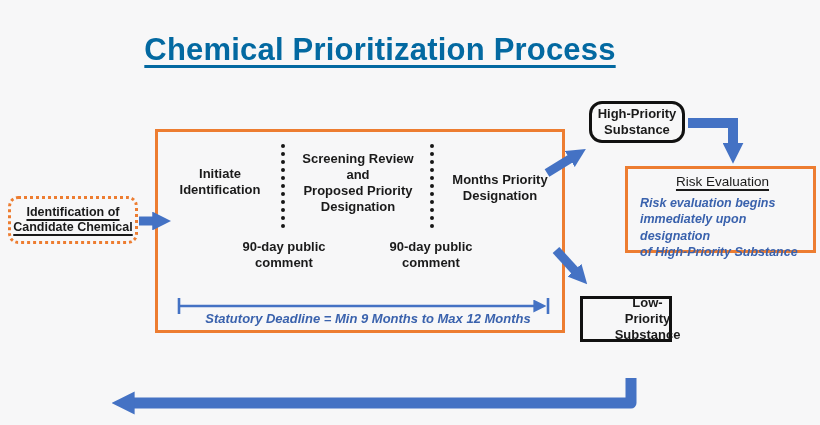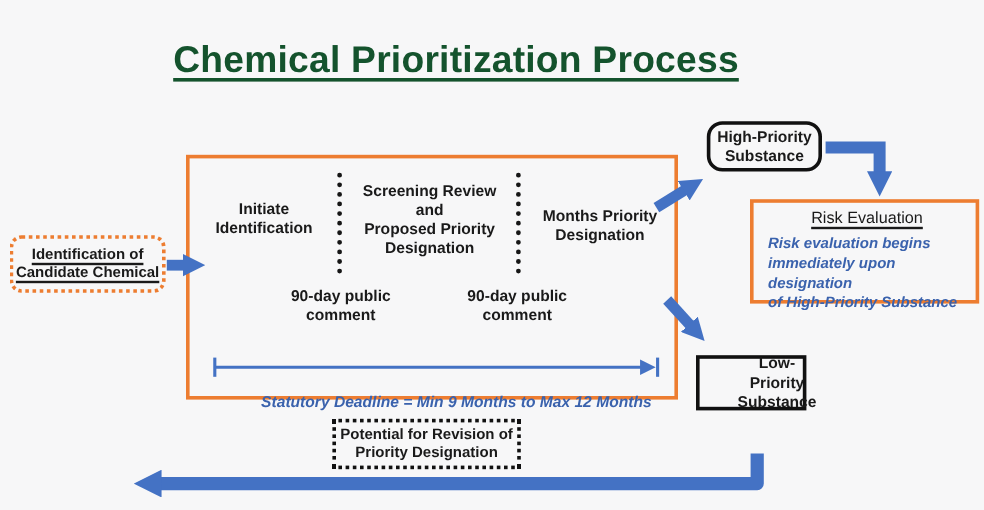--- a/index.html
+++ b/index.html
@@ -14,21 +14,21 @@
   .stage{
     position:relative;width:820px;height:425px;background:var(--bg);
     font-family:"Liberation Sans",sans-serif;color:var(--text-black);overflow:hidden;
   }
   .abs{position:absolute;}
   .pre{white-space:pre-line;}
   .center{display:flex;align-items:center;justify-content:center;text-align:center;}
   .page-title{
     font-size:31px;font-weight:700;letter-spacing:.2px;
     text-decoration:underline;text-decoration-thickness:3px;text-underline-offset:5px;
-    color:#14532d;
+    color:#0369a1;
   }
   .label{font-size:13px;font-weight:700;line-height:1.22;text-align:center;color:var(--text-black);}
   .box-black{border:3px solid #111;background:var(--bg);}
   .box-orange-dotted{border:3px dotted var(--accent-orange);border-radius:10px;background:var(--bg);}
   .box-black-dotted{border:3px dotted #111;background:var(--bg);}
   .process-outline{border:3px solid var(--accent-orange);}
   .underlined{text-decoration:underline;text-decoration-thickness:2px;text-underline-offset:3px;}
   .divider-dotted{border-left:4px dotted #161616;width:0;}
   .blue-italic{color:var(--text-blue);font-weight:700;font-style:italic;}
   .risk-title{font-size:13.5px;font-weight:400;text-align:center;
@@ -65,43 +65,39 @@
   <div class="abs divider-dotted" style="left:430px;top:144px;height:84px;"></div>
 
   <div class="abs label pre" style="left:444px;top:172px;width:112px;">Months Priority
 Designation</div>
 
   <div class="abs label pre" style="left:234px;top:239px;width:100px;">90-day public
 comment</div>
   <div class="abs label pre" style="left:381px;top:239px;width:100px;">90-day public
 comment</div>
 
-  <div class="abs blue-italic" style="left:193px;top:311px;width:350px;font-size:13px;text-align:right;margin-top:16px;">Statutory Deadline = Min 9 Months to Max 12 Months</div>
+  <div class="abs blue-italic" style="left:193px;top:311px;width:350px;font-size:13px;text-align:center;">Statutory Deadline = Min 9 Months to Max 12 Months</div>
 
   <div class="abs box-black center" style="left:589px;top:101px;width:96px;height:42px;border-radius:13px;">
     <div class="label pre">High-Priority
 Substance</div>
   </div>
 
   <div class="abs box-black center" style="left:580px;top:296px;width:92px;height:46px;padding-left:43px;">
     <div class="label pre">Low-Priority
 Substance</div>
   </div>
 
   <div class="abs" style="left:625px;top:166px;width:191px;height:87px;border:3px solid var(--accent-orange);background:var(--bg);padding:5px 8px 0 12px;">
     <div class="risk-title">Risk Evaluation</div>
     <div class="blue-italic risk-body pre" style="margin-top:6px;">Risk evaluation begins
 immediately upon designation
 of High-Priority Substance</div>
   </div>
 
-  <div class="abs box-black-dotted center" style="left:277px;top:349px;width:157px;height:42px;">
-    <div class="label pre" style="font-size:12.5px;">Potential for Revision of
-Priority Designation</div>
-  </div>
 
   <svg class="overlay" width="820" height="425" viewBox="0 0 820 425">
     <defs>
       <marker id="head" viewBox="0 0 10 10" refX="2" refY="5" markerWidth="2.1" markerHeight="2.1" orient="auto" markerUnits="strokeWidth">
         <path class="ah" d="M0,0 L10,5 L0,10 Z"></path>
       </marker>
       <marker id="headThin" viewBox="0 0 10 10" refX="2" refY="5" markerWidth="5" markerHeight="5" orient="auto" markerUnits="strokeWidth">
         <path class="ah" d="M0,0 L10,5 L0,10 Z"></path>
       </marker>
     </defs>

